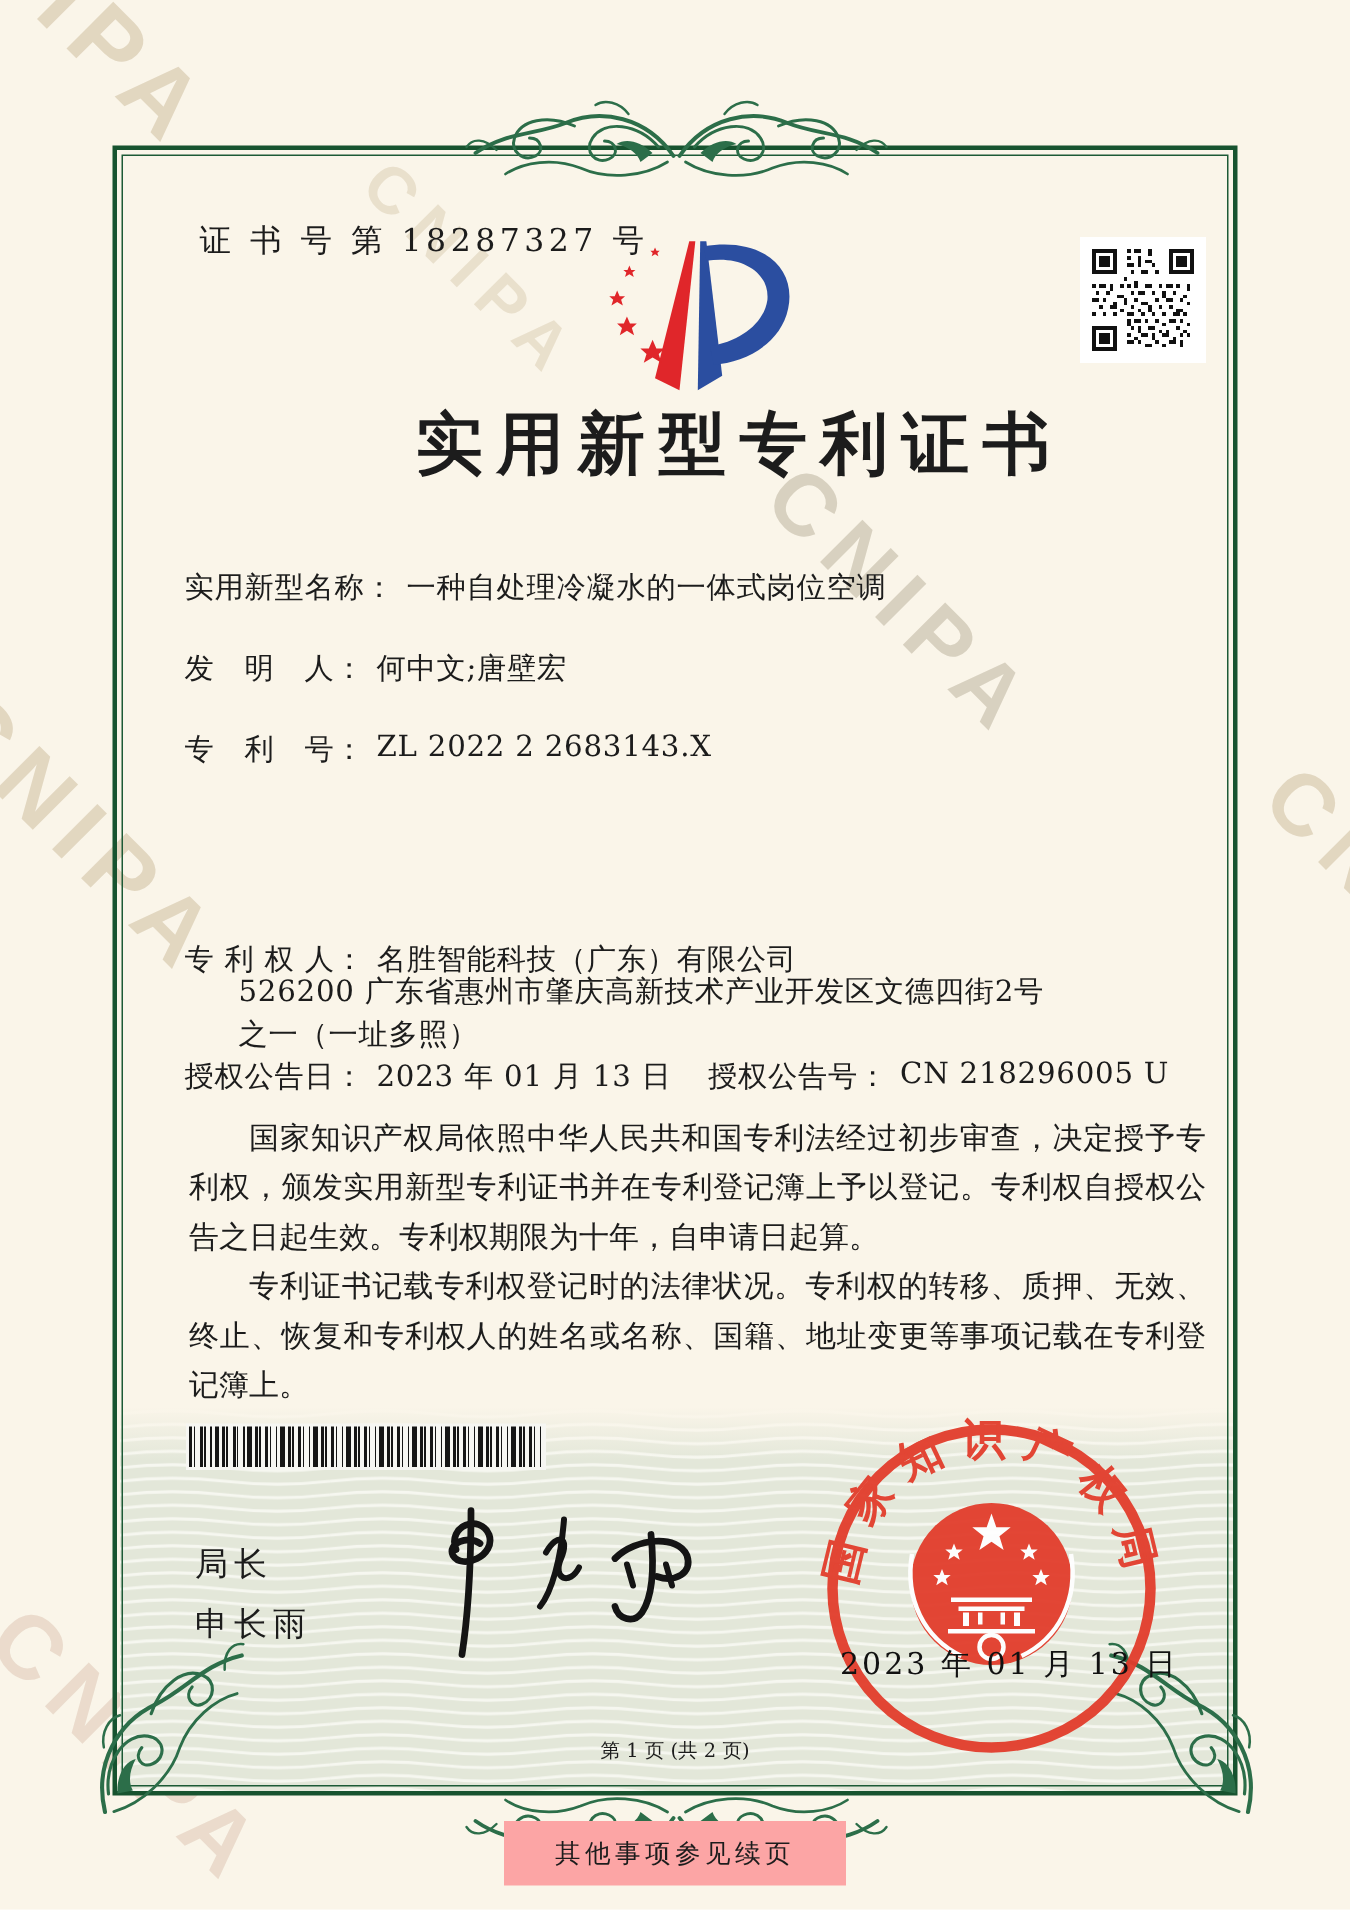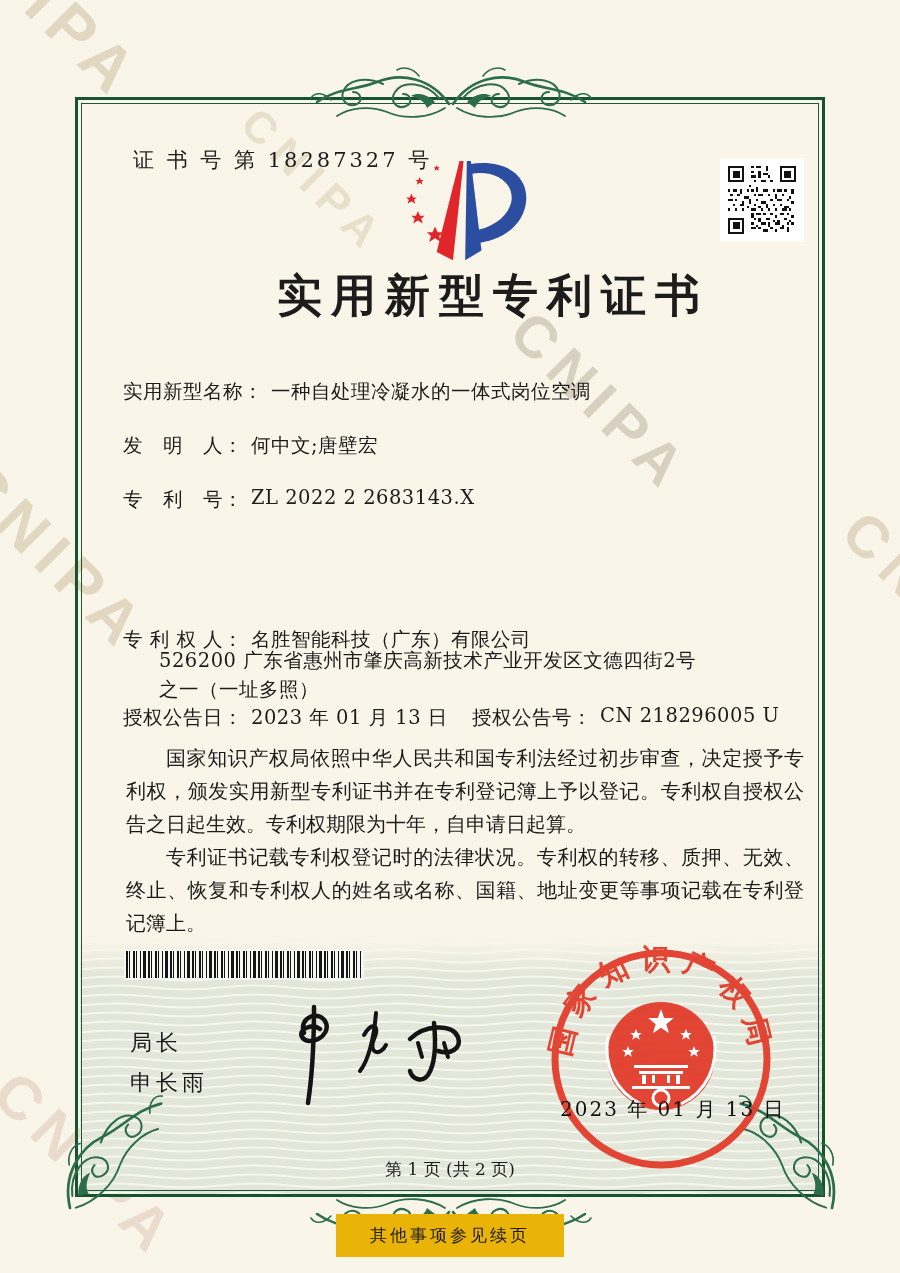--- a/index.html
+++ b/index.html
@@ -59,23 +59,23 @@
   
   .signer-title{position:absolute; left:130px; top:1028px; font-size:22px; letter-spacing:4px;
                 font-family:"DejaVu Sans","Liberation Sans",sans-serif;}
   .signer-name{position:absolute; left:130px; top:1068px; font-size:22px; letter-spacing:4px;
                font-family:Liberation Sans, sans-serif;}
   .signature{position:absolute; left:268px; top:998px; width:210px; height:112px;}
   
   .seal{position:absolute; left:544px; top:944px; width:234px; height:230px; opacity:.95;}
   .seal-date{position:absolute; left:560px; top:1096px; font-size:20px; letter-spacing:2px; color:#111;}
   
-  .page-number{position:absolute; left:75px; top:1158px; width:750px; text-align:center; font-size:17px;}
+  .page-number{position:absolute; left:75px; top:1158px; width:750px; text-align:center; font-size:13px;}
   .footer-note{position:absolute; left:50%; transform:translateX(-50%); top:1214px;
-               background:#eab308; padding:10px 34px; font-size:17px; letter-spacing:3px;}
+               background:#fca5a5; padding:10px 34px; font-size:17px; letter-spacing:3px;}
   
   .ornaments{position:absolute; left:0; top:0; width:900px; height:1273px; pointer-events:none;}
 </style>
 </head>
 <body>
 
 <div class="page">
 
   <div class="wm wm1">CNIPA</div>
   <div class="wm wm2">CNIPA</div>

